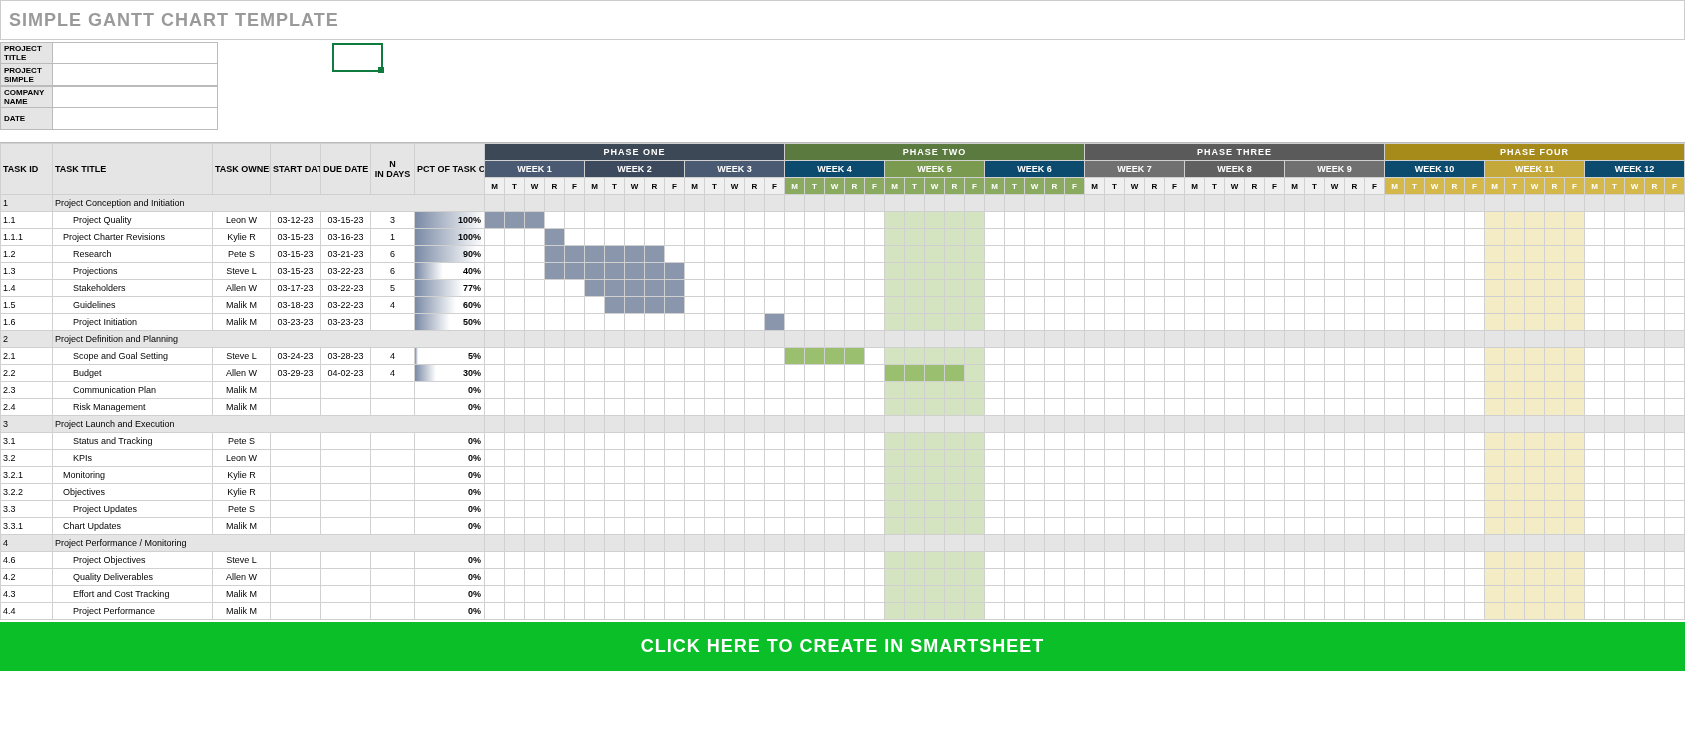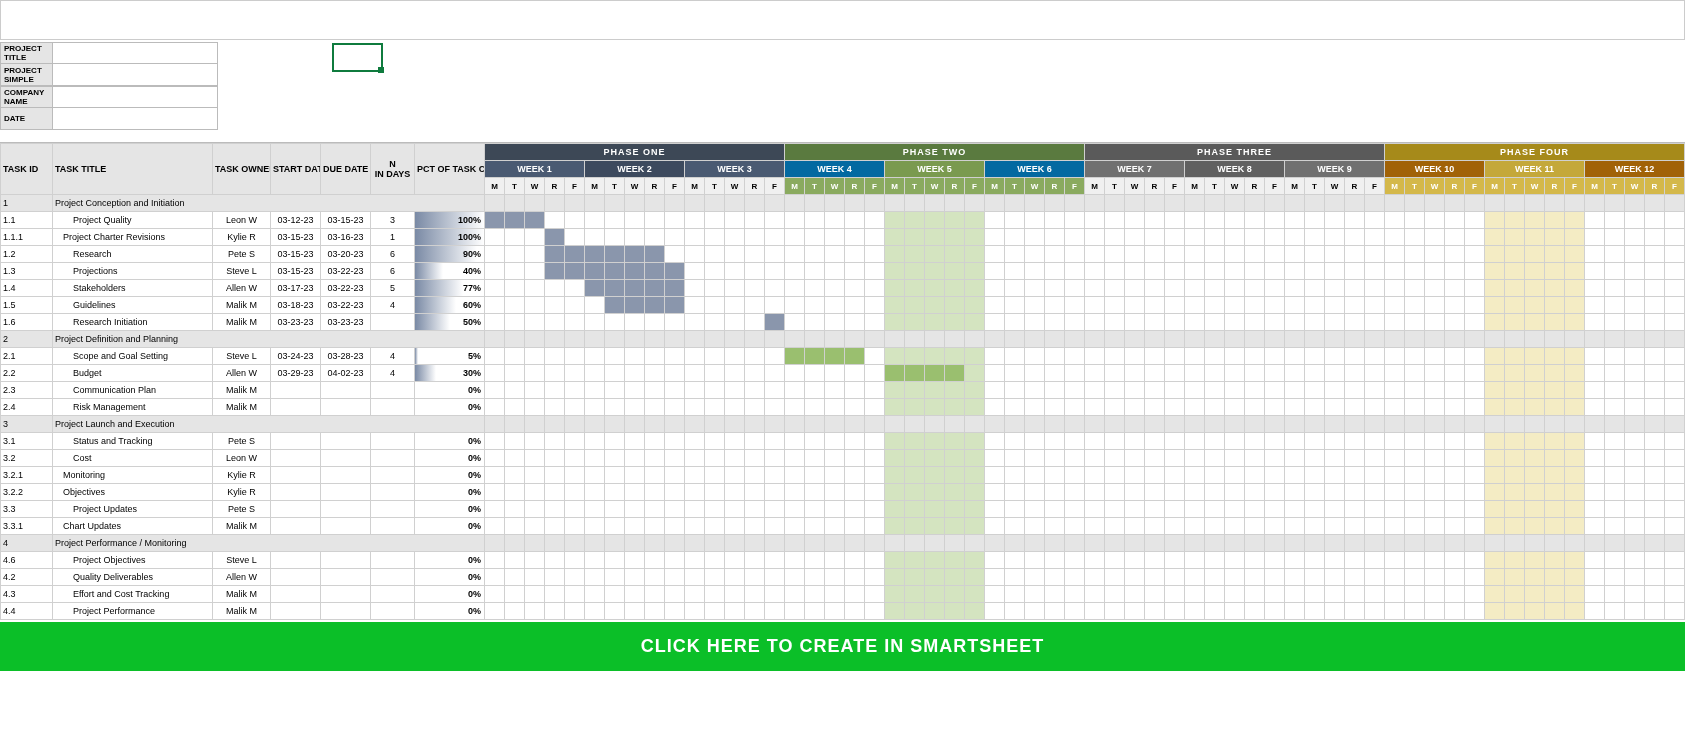--- a/index.html
+++ b/index.html
@@ -15,23 +15,23 @@
 .sel-cell{position:absolute;left:332px;top:43px;width:51px;height:29px;border:2px solid #0f7b3e}
 .sel-cell::after{content:'';position:absolute;right:-3px;bottom:-3px;width:6px;height:6px;background:#0f7b3e}
 .grid-wrap{position:relative;margin-top:12px;border-top:1px solid #bbb}
 table{border-collapse:collapse;table-layout:fixed;width:100%}
 td,th{border:1px solid #d0d0d0;height:17px;padding:0 2px;font-size:9px;overflow:hidden;white-space:nowrap}
 .hdr{background:#e5e5e5;font-weight:bold;text-align:left;height:34px;vertical-align:middle;font-size:9px}
 .phase{color:#fff;text-align:center;font-weight:bold;height:17px;font-size:9px;letter-spacing:1px}
 .p1{background:#3d4856}.p2{background:#5a7a3f}.p3{background:#5a5a5a}.p4{background:#a68a1a}
 .wk{color:#fff;text-align:center;font-weight:bold;font-size:9px;height:17px}
 .w-b{background:#4a5a72}.w-bd{background:#3d4a5e}
-.w-g{background:#7a9a4f}.w-gd{background:#0369a1}
+.w-g{background:#7a9a4f}.w-gd{background:#0c4a6e}
 .w-gr{background:#707070}.w-grd{background:#606060}
-.w-y{background:#c4a83a}.w-yd{background:#a16207}
+.w-y{background:#c4a83a}.w-yd{background:#0c4a6e}
 .day{background:#f0f0f0;text-align:center;font-size:8px;font-weight:bold;width:17.5px;height:17px}
 .d-g{background:#8aaa5f;color:#fff}
 .d-y{background:#d4b84a;color:#fff}
 .section-row td{background:#e5e5e5;font-size:9px}
 .task-title{padding-left:10px}
 .task-title.sub{padding-left:20px}
 .task-title.sub2{}
 .pct-cell{text-align:right;font-weight:bold;padding-right:3px;position:relative}
 .pct-bar{position:absolute;left:0;top:0;bottom:0;background:linear-gradient(to right,#7a8aa5,#fff)}
 .pct-txt{position:relative}
@@ -40,20 +40,21 @@
 .wk-bg-g{background:#d4e4c0}
 .wk-bg-y{background:#f4ecc4}
 .gantt-g{background:#9abf6f}
 .footer{background:#0bbf28;color:#fff;text-align:center;padding:14px;font-size:18px;font-weight:bold;letter-spacing:1px;margin-top:2px;cursor:pointer}
 .c-id{width:52px}.c-tt{width:160px}.c-ow{width:58px}.c-sd{width:50px}.c-dd{width:50px}.c-dur{width:44px}.c-pct{width:70px}
 </style>
 </head>
 <body>
 
 <div class="title-bar">
+  <span class="title">SIMPLE GANTT CHART TEMPLATE</span>
 </div>
 
 <div class="meta" id="meta-tbl">
     <div class="meta-row">
       <div class="meta-label">PROJECT TITLE</div>
       <div class="meta-val"></div>
     </div>
     <div class="meta-row">
       <div class="meta-label">PROJECT SIMPLE</div>
       <div class="meta-val"></div>
@@ -373,21 +374,21 @@
           <td class=""></td>
           <td class=""></td>
           <td class=""></td>
           <td class=""></td>
         </tr>
         <tr>
           <td>1.2</td>
           <td class="task-title sub">Research</td>
           <td class="num">Pete S</td>
           <td class="num">03-15-23</td>
-          <td class="num">03-20-23</td>
+          <td class="num">03-21-23</td>
           <td class="num">6</td>
           <td class="pct-cell"><div class="pct-bar" style="width:90%"></div><span class="pct-txt">90%</span></td>
           <td class=""></td>
           <td class=""></td>
           <td class=""></td>
           <td class="gantt-fill"></td>
           <td class="gantt-fill"></td>
           <td class="gantt-fill"></td>
           <td class="gantt-fill"></td>
           <td class="gantt-fill"></td>
@@ -646,21 +647,21 @@
           <td class="wk-bg-y"></td>
           <td class="wk-bg-y"></td>
           <td class=""></td>
           <td class=""></td>
           <td class=""></td>
           <td class=""></td>
           <td class=""></td>
         </tr>
         <tr>
           <td>1.6</td>
-          <td class="task-title sub">Research Initiation</td>
+          <td class="task-title sub">Project Initiation</td>
           <td class="num">Malik M</td>
           <td class="num">03-23-23</td>
           <td class="num">03-23-23</td>
           <td class="num"></td>
           <td class="pct-cell"><div class="pct-bar" style="width:50%"></div><span class="pct-txt">50%</span></td>
           <td class=""></td>
           <td class=""></td>
           <td class=""></td>
           <td class=""></td>
           <td class=""></td>
@@ -1188,21 +1189,21 @@
           <td class="wk-bg-y"></td>
           <td class="wk-bg-y"></td>
           <td class=""></td>
           <td class=""></td>
           <td class=""></td>
           <td class=""></td>
           <td class=""></td>
         </tr>
         <tr>
           <td>3.2</td>
-          <td class="task-title sub">Cost</td>
+          <td class="task-title sub">KPIs</td>
           <td class="num">Leon W</td>
           <td class="num"></td>
           <td class="num"></td>
           <td class="num"></td>
           <td class="pct-cell"><div class="pct-bar" style="width:0%"></div><span class="pct-txt">0%</span></td>
           <td class=""></td>
           <td class=""></td>
           <td class=""></td>
           <td class=""></td>
           <td class=""></td>

